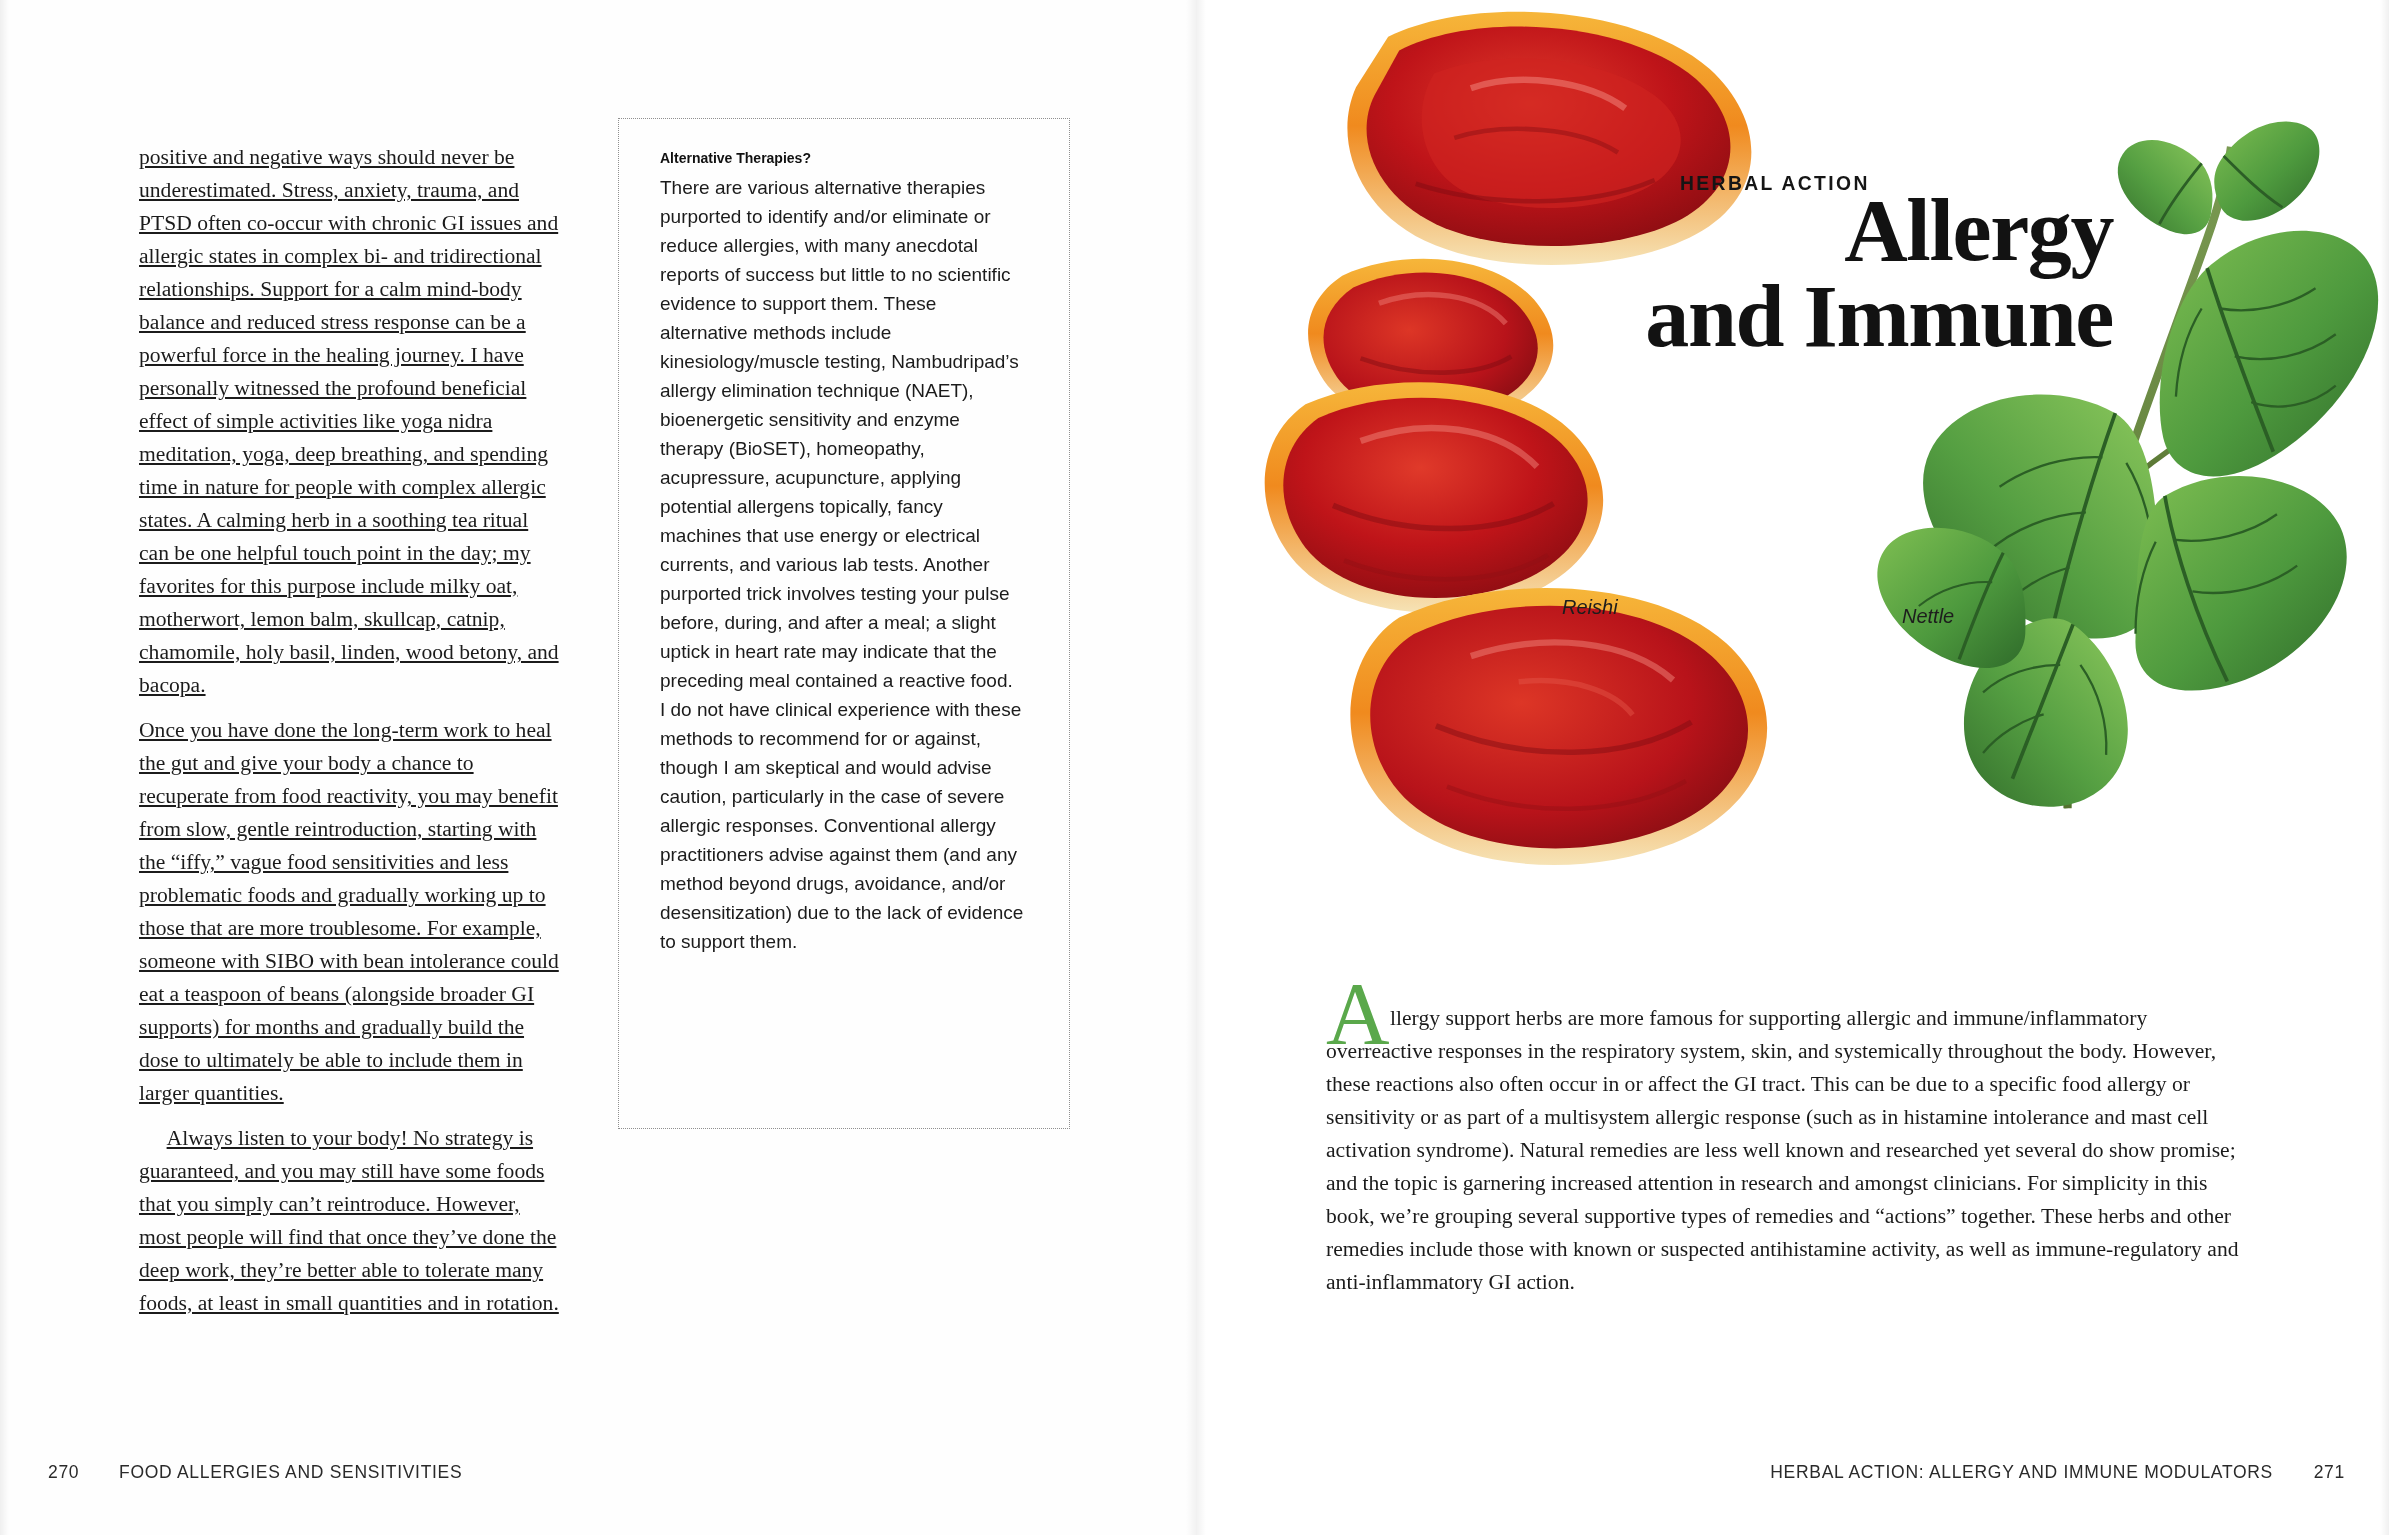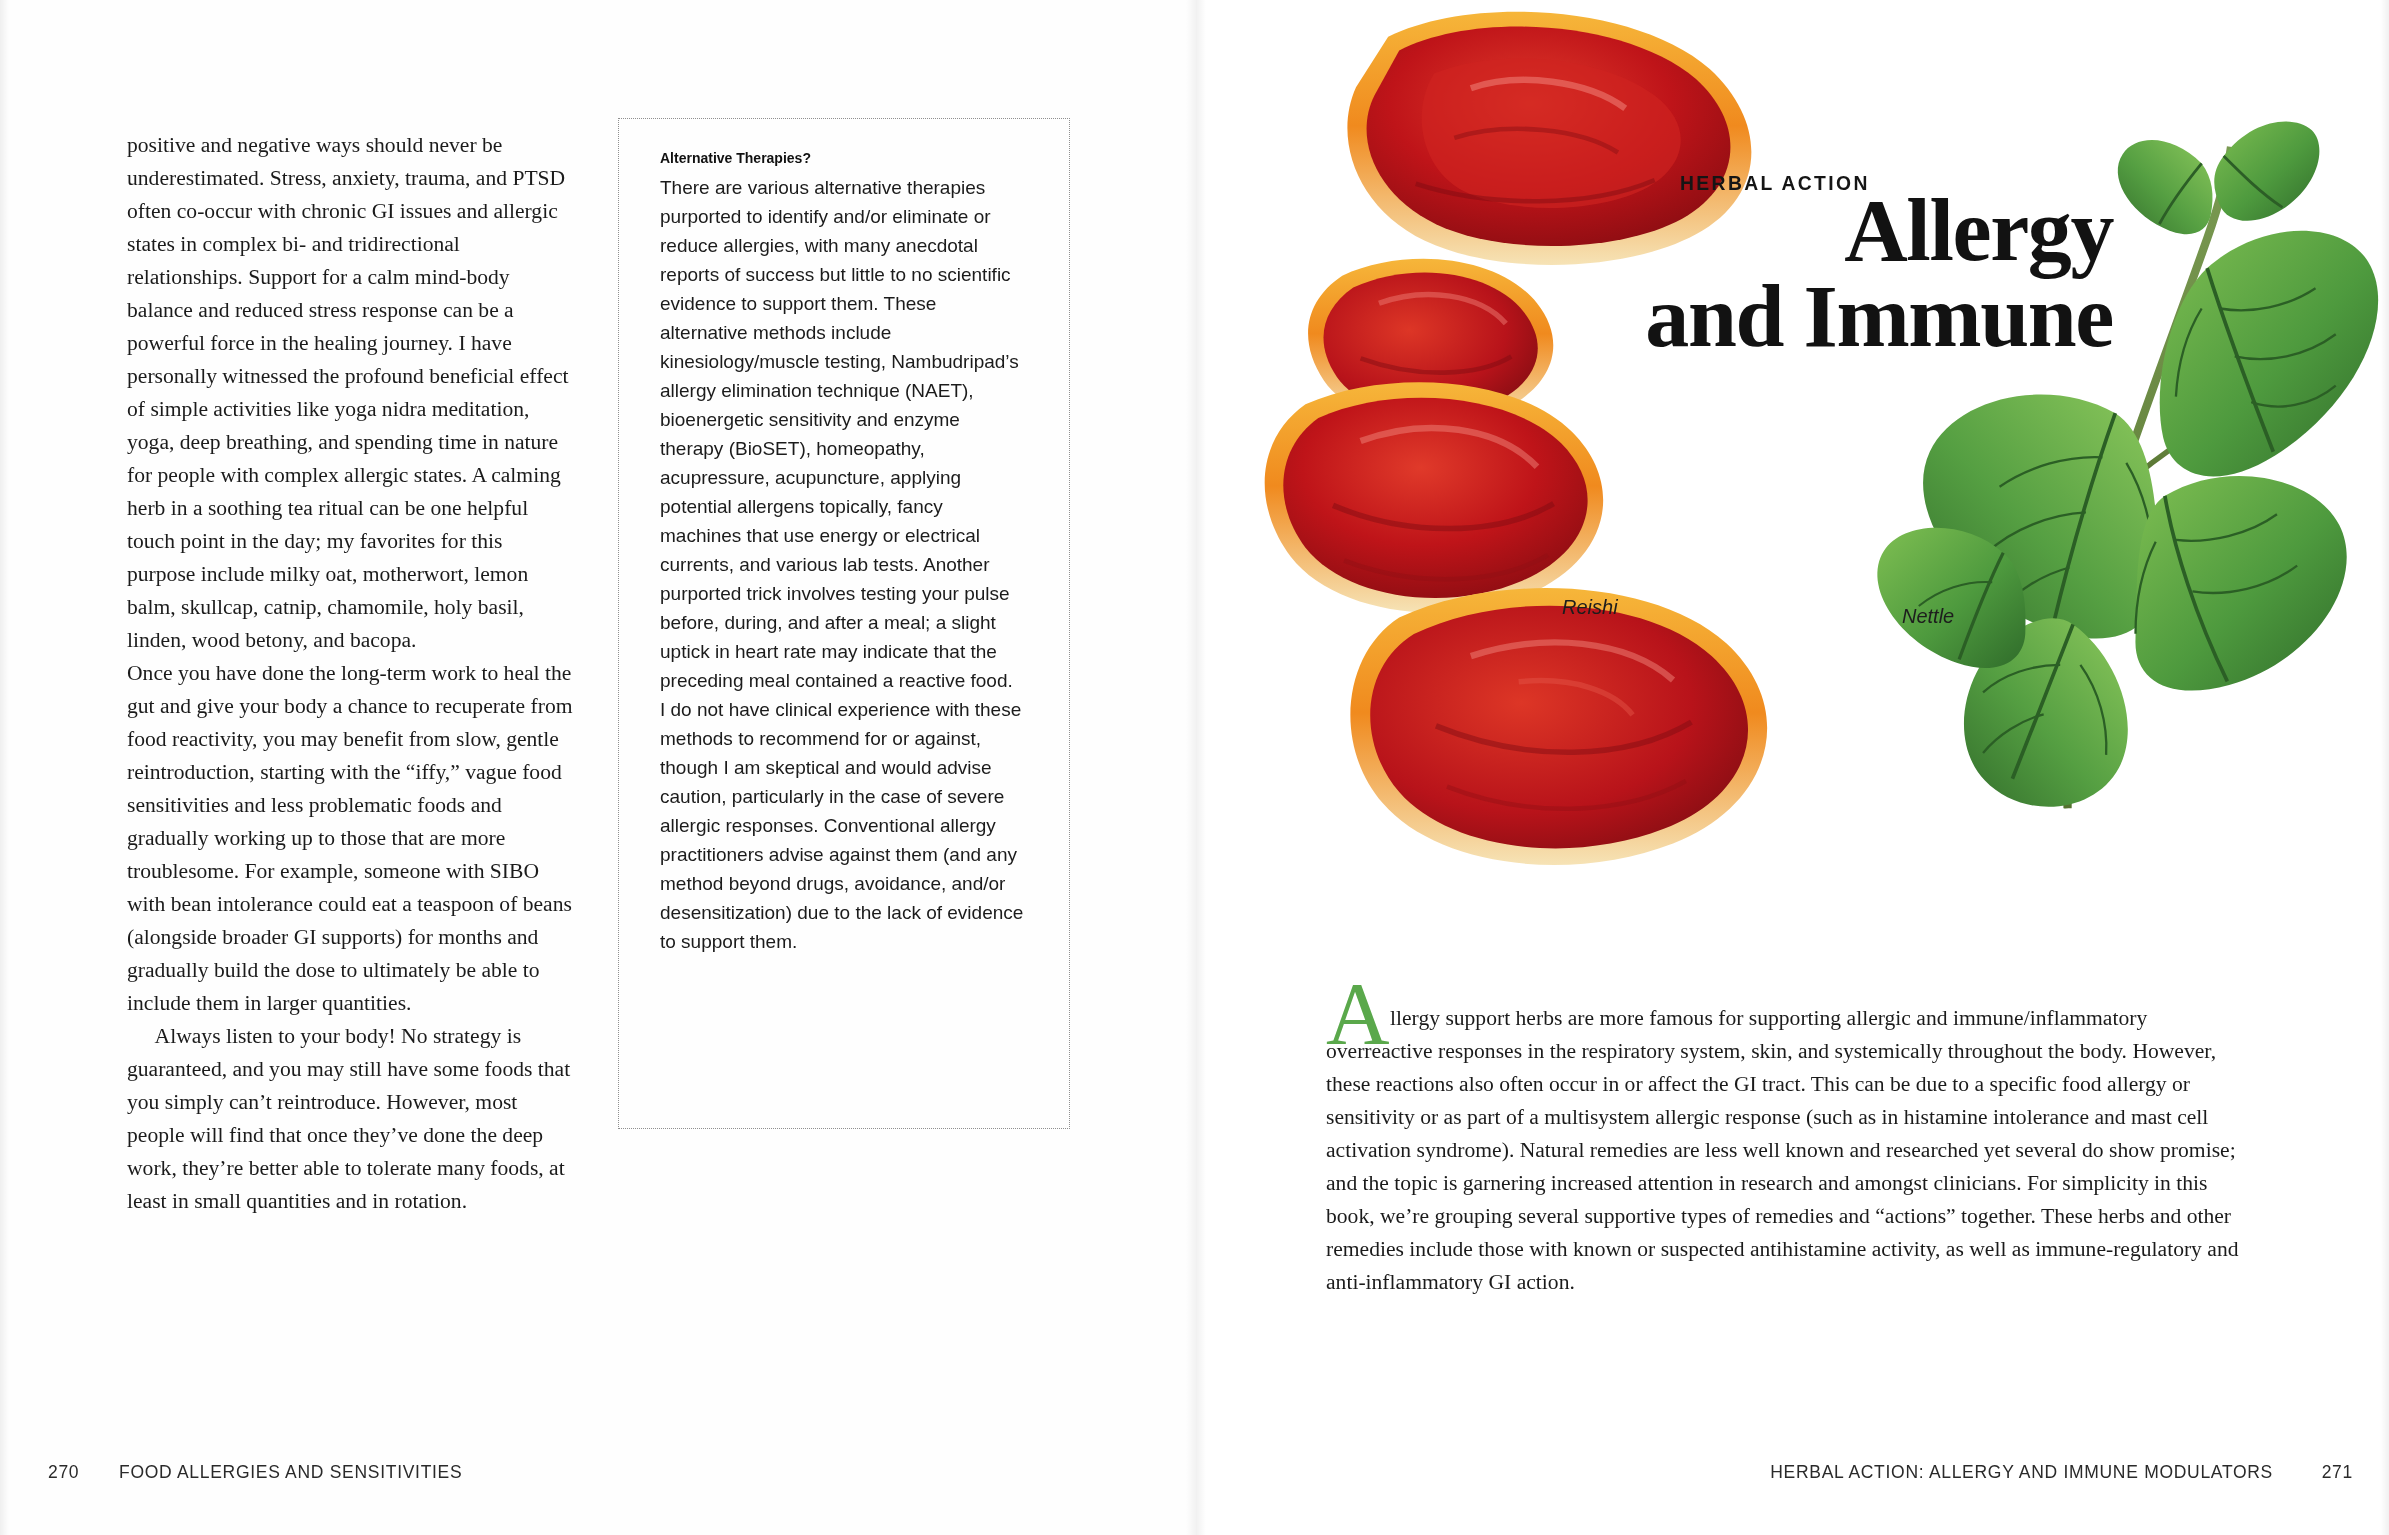--- a/index.html
+++ b/index.html
@@ -55,21 +55,22 @@
     position: absolute;
     left: 127px;
     top: 129px;
     width: 448px;
     font-size: 21.6px;
     line-height: 33px;
     text-align: left;
     color: #1b1b1b;
   }
   .body-col p {
-    margin: 0;
+    margin: 12px;
+    text-decoration: underline;
   }
   .body-col p.indent {
     text-indent: 27.6px;
   }
   .subhead {
     font-weight: bold;
     margin-top: 31px !important;
   }
 
   
@@ -167,21 +168,21 @@
     position: absolute;
     font-family: "Liberation Sans", sans-serif;
     font-size: 17.5px;
     letter-spacing: 0.7px;
     color: #2a2a2a;
     bottom: 53px;
   }
   .folio-num-left { left: 48px; font-weight: normal; }
   .folio-text-left { left: 119px; }
   .folio-text-right { right: 116px; margin-left: 27px; }
-  .folio-num-right { right: 36px; }
+  .folio-num-right { right: 44px; }
 
   
   .illus {
     position: absolute;
     pointer-events: none;
   }
   .reishi-wrap { left: 1195px; top: 0px; width: 662px; height: 974px; }
   .nettle-wrap { left: 1792px; top: 110px; width: 597px; height: 735px; }
 </style>
 </head>

